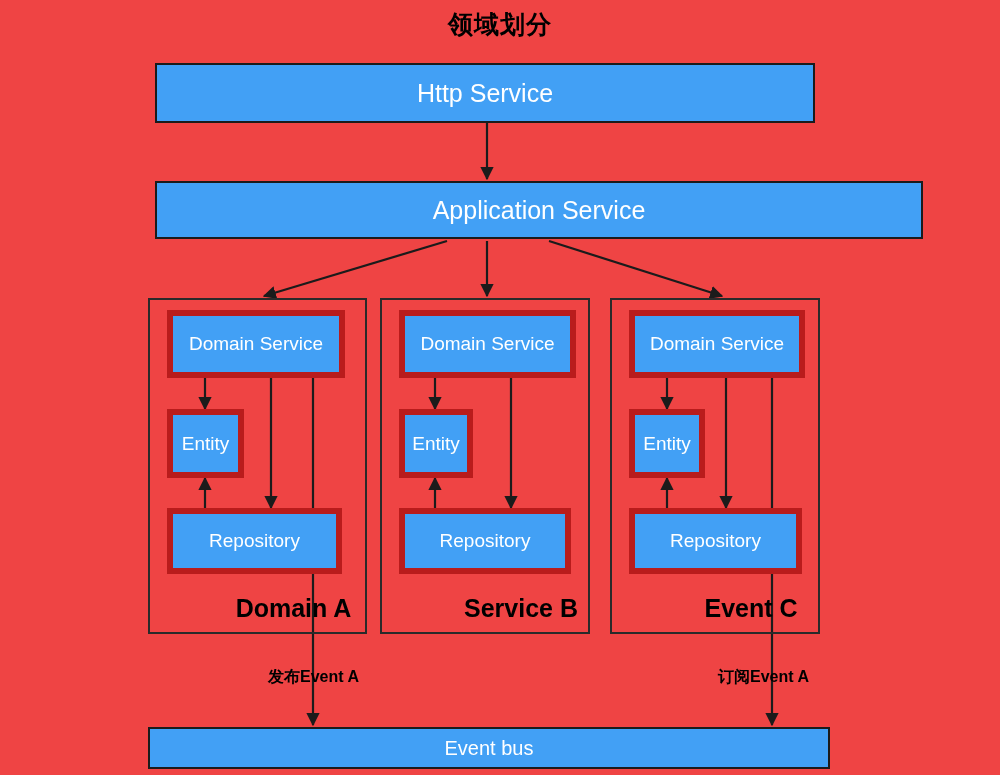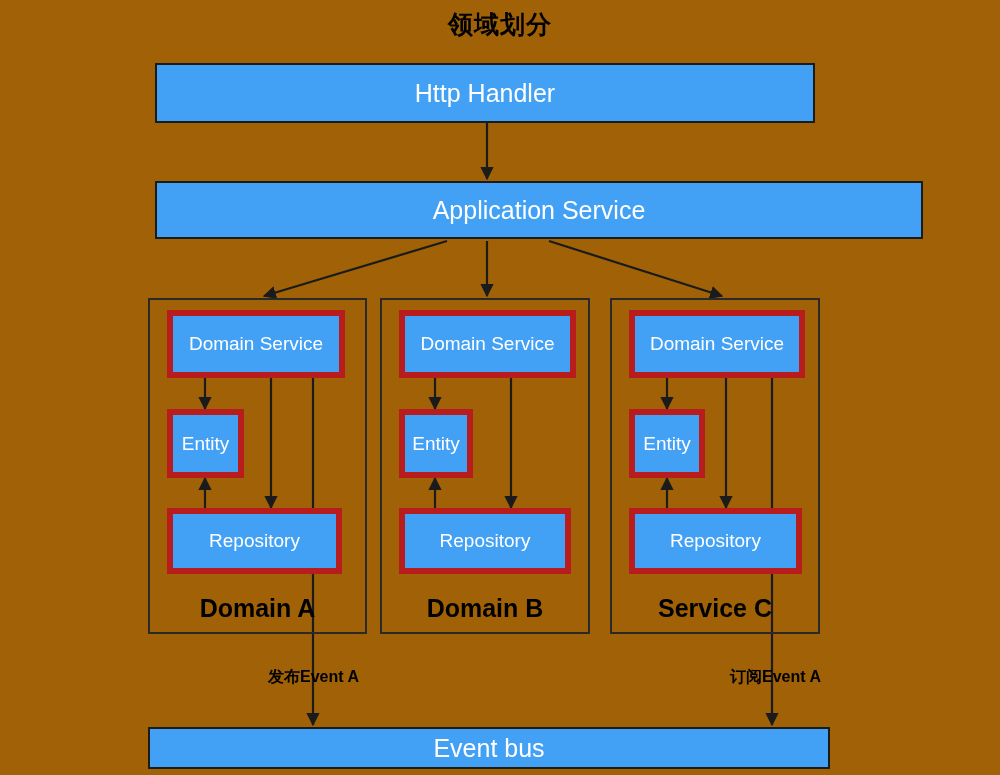--- a/index.html
+++ b/index.html
@@ -7,21 +7,21 @@
     padding: 0;
     background: #ffffff;
   }
   body {
     font-family: "Liberation Sans", "DejaVu Sans", sans-serif;
   }
   #canvas {
     position: relative;
     width: 1000px;
     height: 775px;
-    background: #a16207;
+    background: #ef4444;
     overflow: hidden;
   }
   #svg-layer {
     position: absolute;
     left: 0;
     top: 0;
     width: 1000px;
     height: 775px;
   }
   .diagram-title {
@@ -42,36 +42,37 @@
     border: 2px solid #1b1b1b;
     color: #ffffff;
     display: flex;
     align-items: center;
     justify-content: center;
     font-weight: 400;
     z-index: 3;
   }
   .box-http { left: 155px; top: 63px; width: 660px; height: 60px; font-size: 25px; }
   .box-appsvc { left: 155px; top: 181px; width: 768px; height: 58px; font-size: 25px; }
-  .box-eventbus { left: 148px; top: 727px; width: 682px; height: 42px; font-size: 25px; }
+  .box-eventbus { left: 148px; top: 727px; width: 682px; height: 42px; font-size: 20px; }
 
   .domain-container {
     position: absolute;
     box-sizing: border-box;
     background: transparent;
     border: 2px solid #2a2a2a;
     z-index: 1;
   }
   .domain-label {
     position: absolute;
     text-align: center;
     font-size: 25px;
     font-weight: 700;
     color: #000000;
     z-index: 4;
+    padding-left: 36px;
   }
   .inner-box {
     position: absolute;
     box-sizing: border-box;
     background: #42a0f5;
     border: 6px solid #b91c1c;
     color: #ffffff;
     display: flex;
     align-items: center;
     justify-content: center;
@@ -115,40 +116,40 @@
       <path d="M 435 535 L 435 478"></path>
       <path d="M 511 378 L 511 508"></path>
 
       <path d="M 667 378 L 667 409"></path>
       <path d="M 667 535 L 667 478"></path>
       <path d="M 726 378 L 726 508"></path>
       <path d="M 772 378 L 772 725"></path>
     </g>
   </svg>
 
-  <div class="blue-box box-http">Http Handler</div>
+  <div class="blue-box box-http">Http Service</div>
 
   <div class="blue-box box-appsvc">Application Service</div>
 
   <div class="domain-container" style="left:148px; top:298px; width:219px; height:336px;"></div>
   <div class="inner-box" style="left:167px; top:310px; width:178px; height:68px;">Domain Service</div>
   <div class="inner-box" style="left:167px; top:409px; width:77px; height:69px;">Entity</div>
   <div class="inner-box" style="left:167px; top:508px; width:175px; height:66px;">Repository</div>
   <div class="domain-label" style="left:148px; top:594px; width:219px;">Domain A</div>
 
   <div class="domain-container" style="left:380px; top:298px; width:210px; height:336px;"></div>
   <div class="inner-box" style="left:399px; top:310px; width:177px; height:68px;">Domain Service</div>
   <div class="inner-box" style="left:399px; top:409px; width:74px; height:69px;">Entity</div>
   <div class="inner-box" style="left:399px; top:508px; width:172px; height:66px;">Repository</div>
-  <div class="domain-label" style="left:380px; top:594px; width:210px;">Domain B</div>
+  <div class="domain-label" style="left:380px; top:594px; width:210px;">Service B</div>
 
   <div class="domain-container" style="left:610px; top:298px; width:210px; height:336px;"></div>
   <div class="inner-box" style="left:629px; top:310px; width:176px; height:68px;">Domain Service</div>
   <div class="inner-box" style="left:629px; top:409px; width:76px; height:69px;">Entity</div>
   <div class="inner-box" style="left:629px; top:508px; width:173px; height:66px;">Repository</div>
-  <div class="domain-label" style="left:610px; top:594px; width:210px;">Service C</div>
+  <div class="domain-label" style="left:610px; top:594px; width:210px;">Event C</div>
 
   <div class="edge-label" style="left:256px; top:667px;margin-left:12px;">发布Event A</div>
-  <div class="edge-label" style="left:718px; top:667px;margin-left:12px;">订阅Event A</div>
+  <div class="edge-label" style="left:718px; top:667px;">订阅Event A</div>
 
   <div class="blue-box box-eventbus">Event bus</div>
 
 </div>
 
 </body></html>

